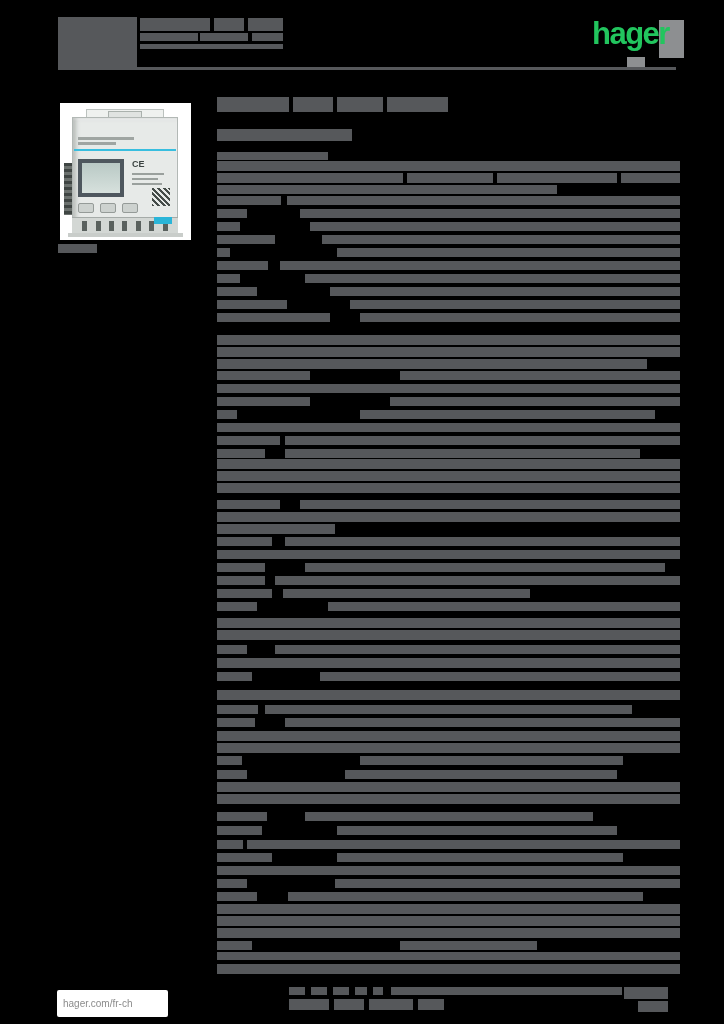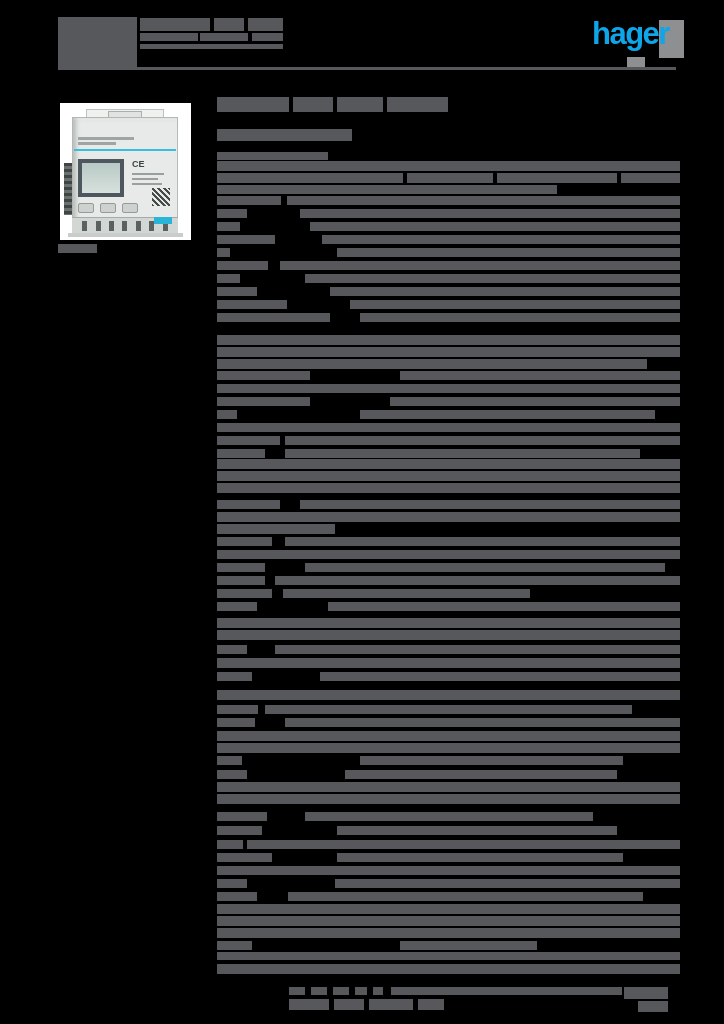--- a/index.html
+++ b/index.html
@@ -184,21 +184,21 @@
       <div class="bar" style="left: 373px; top: 987px; width: 10px; height: 8px; background: rgb(86, 88, 91);"></div>
       <div class="bar" style="left: 391px; top: 987px; width: 231px; height: 8px; background: rgb(86, 88, 91);"></div>
       <div class="bar" style="left: 289px; top: 999px; width: 40px; height: 11px; background: rgb(86, 88, 91);"></div>
       <div class="bar" style="left: 334px; top: 999px; width: 30px; height: 11px; background: rgb(86, 88, 91);"></div>
       <div class="bar" style="left: 369px; top: 999px; width: 44px; height: 11px; background: rgb(86, 88, 91);"></div>
       <div class="bar" style="left: 418px; top: 999px; width: 26px; height: 11px; background: rgb(86, 88, 91);"></div>
       <div class="bar" style="left: 624px; top: 987px; width: 44px; height: 12px; background: rgb(86, 88, 91);"></div>
       <div class="bar" style="left: 638px; top: 1001px; width: 30px; height: 11px; background: rgb(86, 88, 91);"></div>
     </div>
 
-  <div class="hager-logo" style="color: #0ea5e9;">hager</div>
+  <div class="hager-logo" style="color: #22c55e;">hager</div>
 
   <div class="product-photo">
     <div class="m-shadow"></div>
     <div class="m-top"></div>
     <div class="m-clip"></div>
     <div class="m-body"></div>
     <div class="m-vent"></div>
     <div class="m-textline1"></div>
     <div class="m-textline2"></div>
     <div class="m-sep"></div>
@@ -218,14 +218,17 @@
       <div class="m-slot"></div>
       <div class="m-slot"></div>
       <div class="m-slot"></div>
       <div class="m-slot"></div>
       <div class="m-slot"></div>
       <div class="m-slot"></div>
     </div>
     <div class="m-brand"></div>
   </div>
 
+  <div class="footer-url-box">
+    <span>hager.com/fr-ch</span>
+  </div>
 
 </div>
 
 </body></html>

